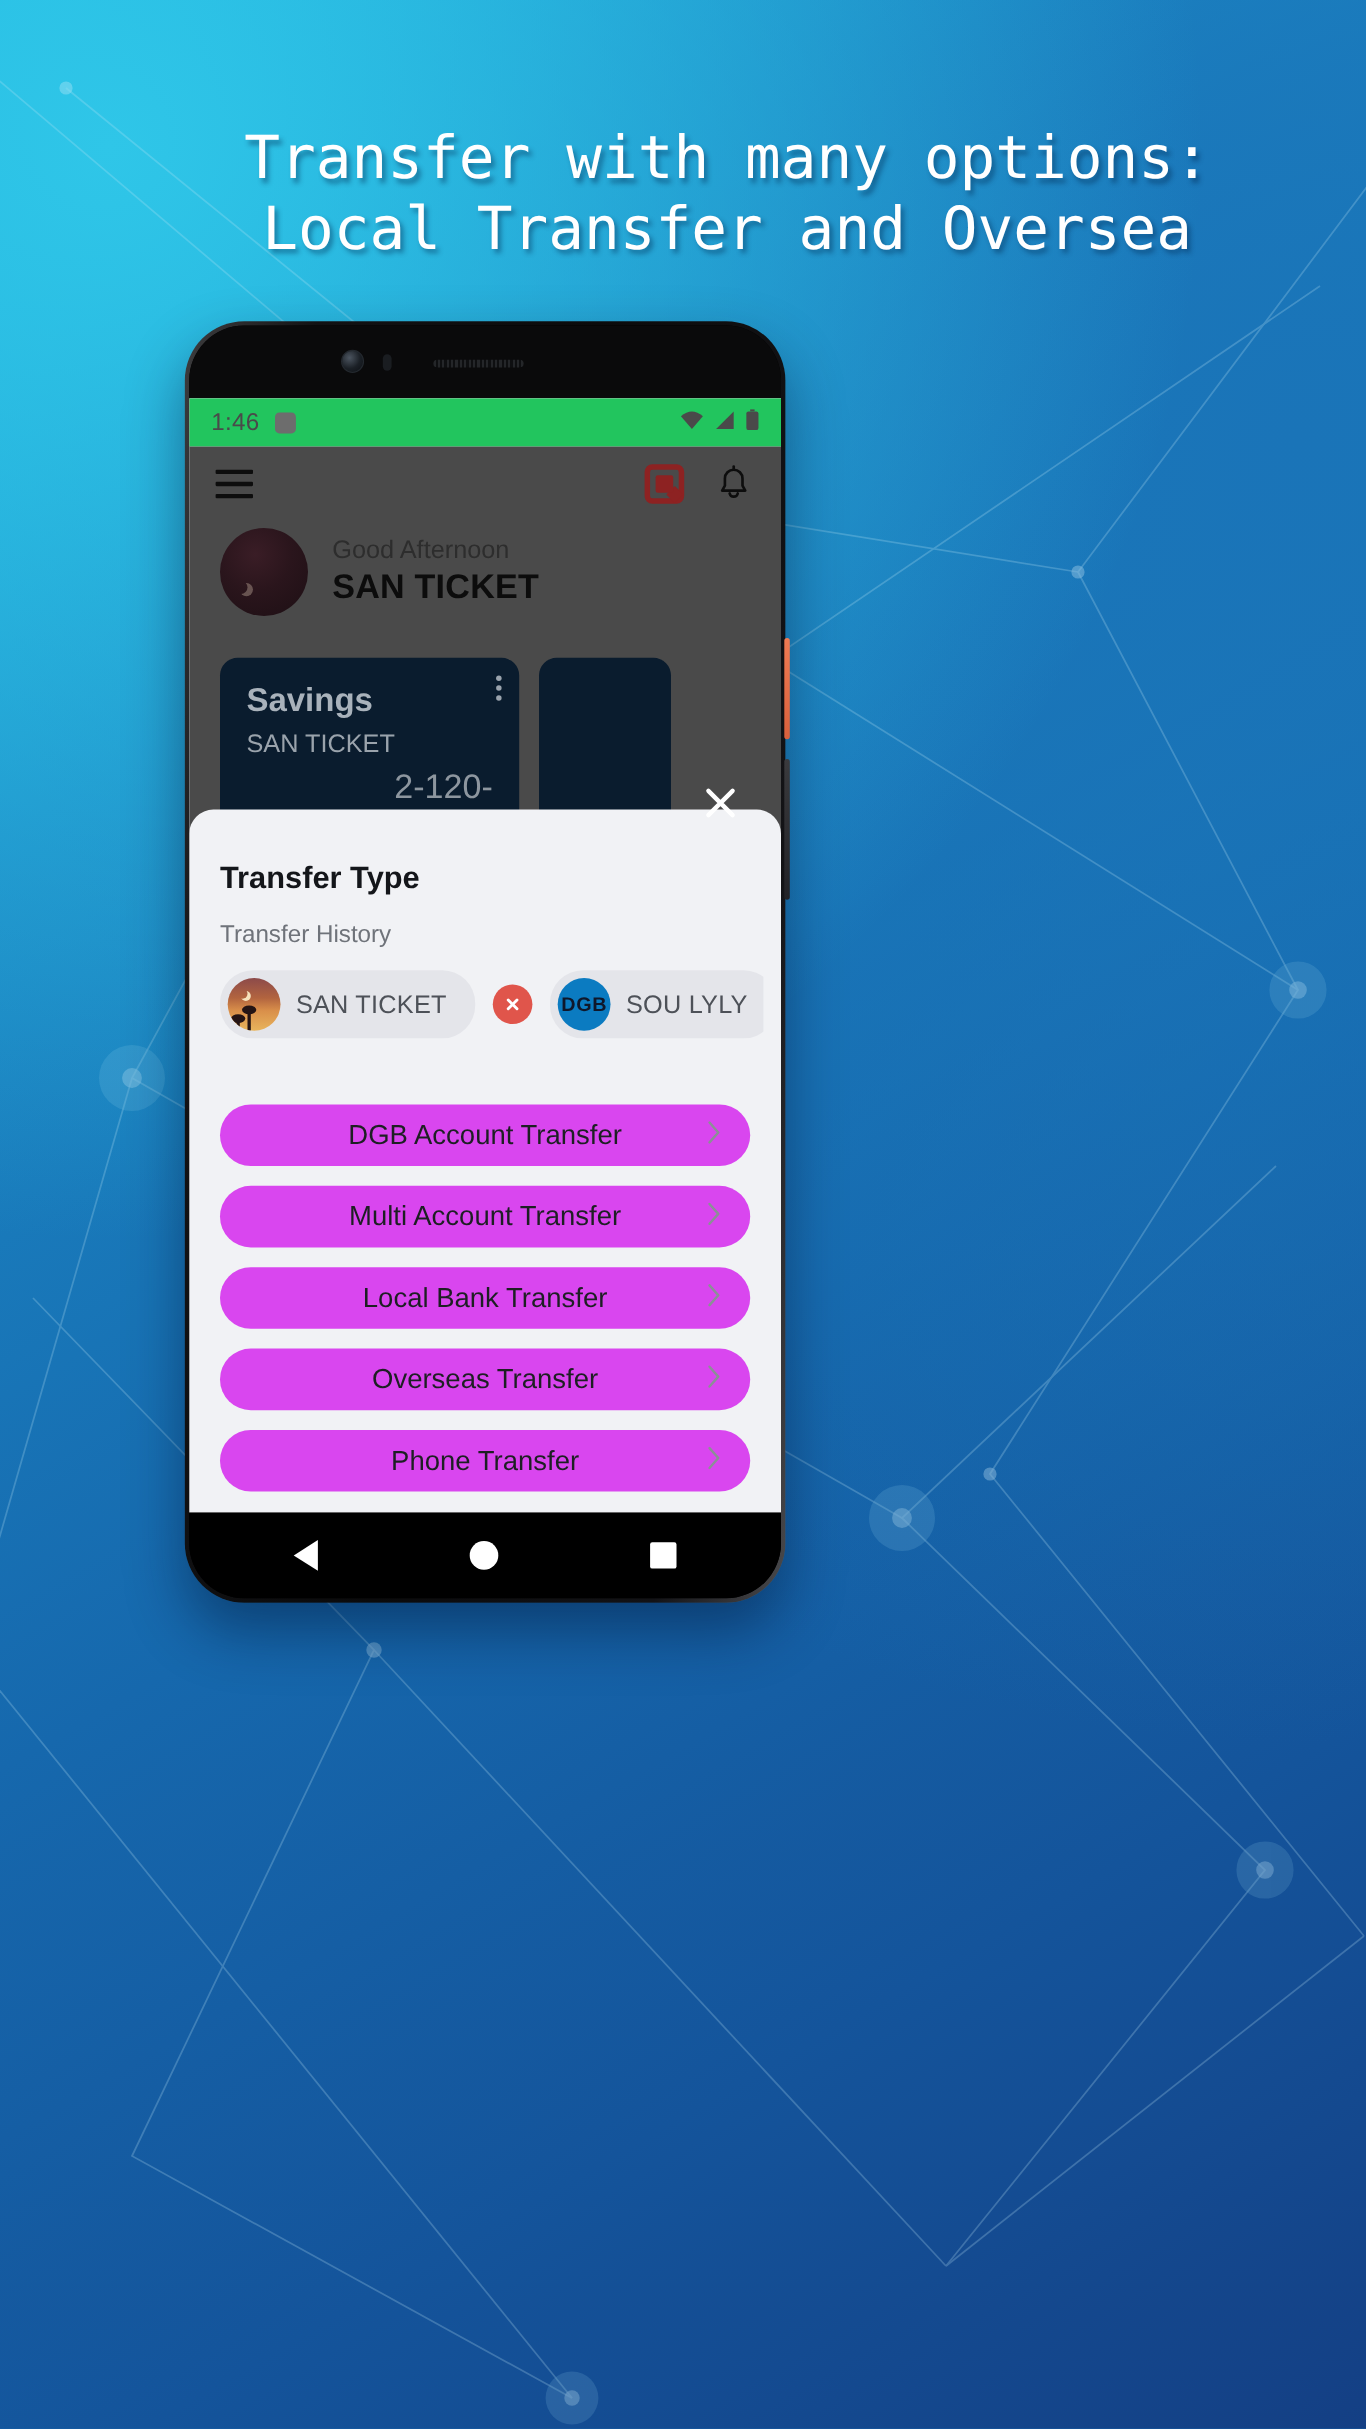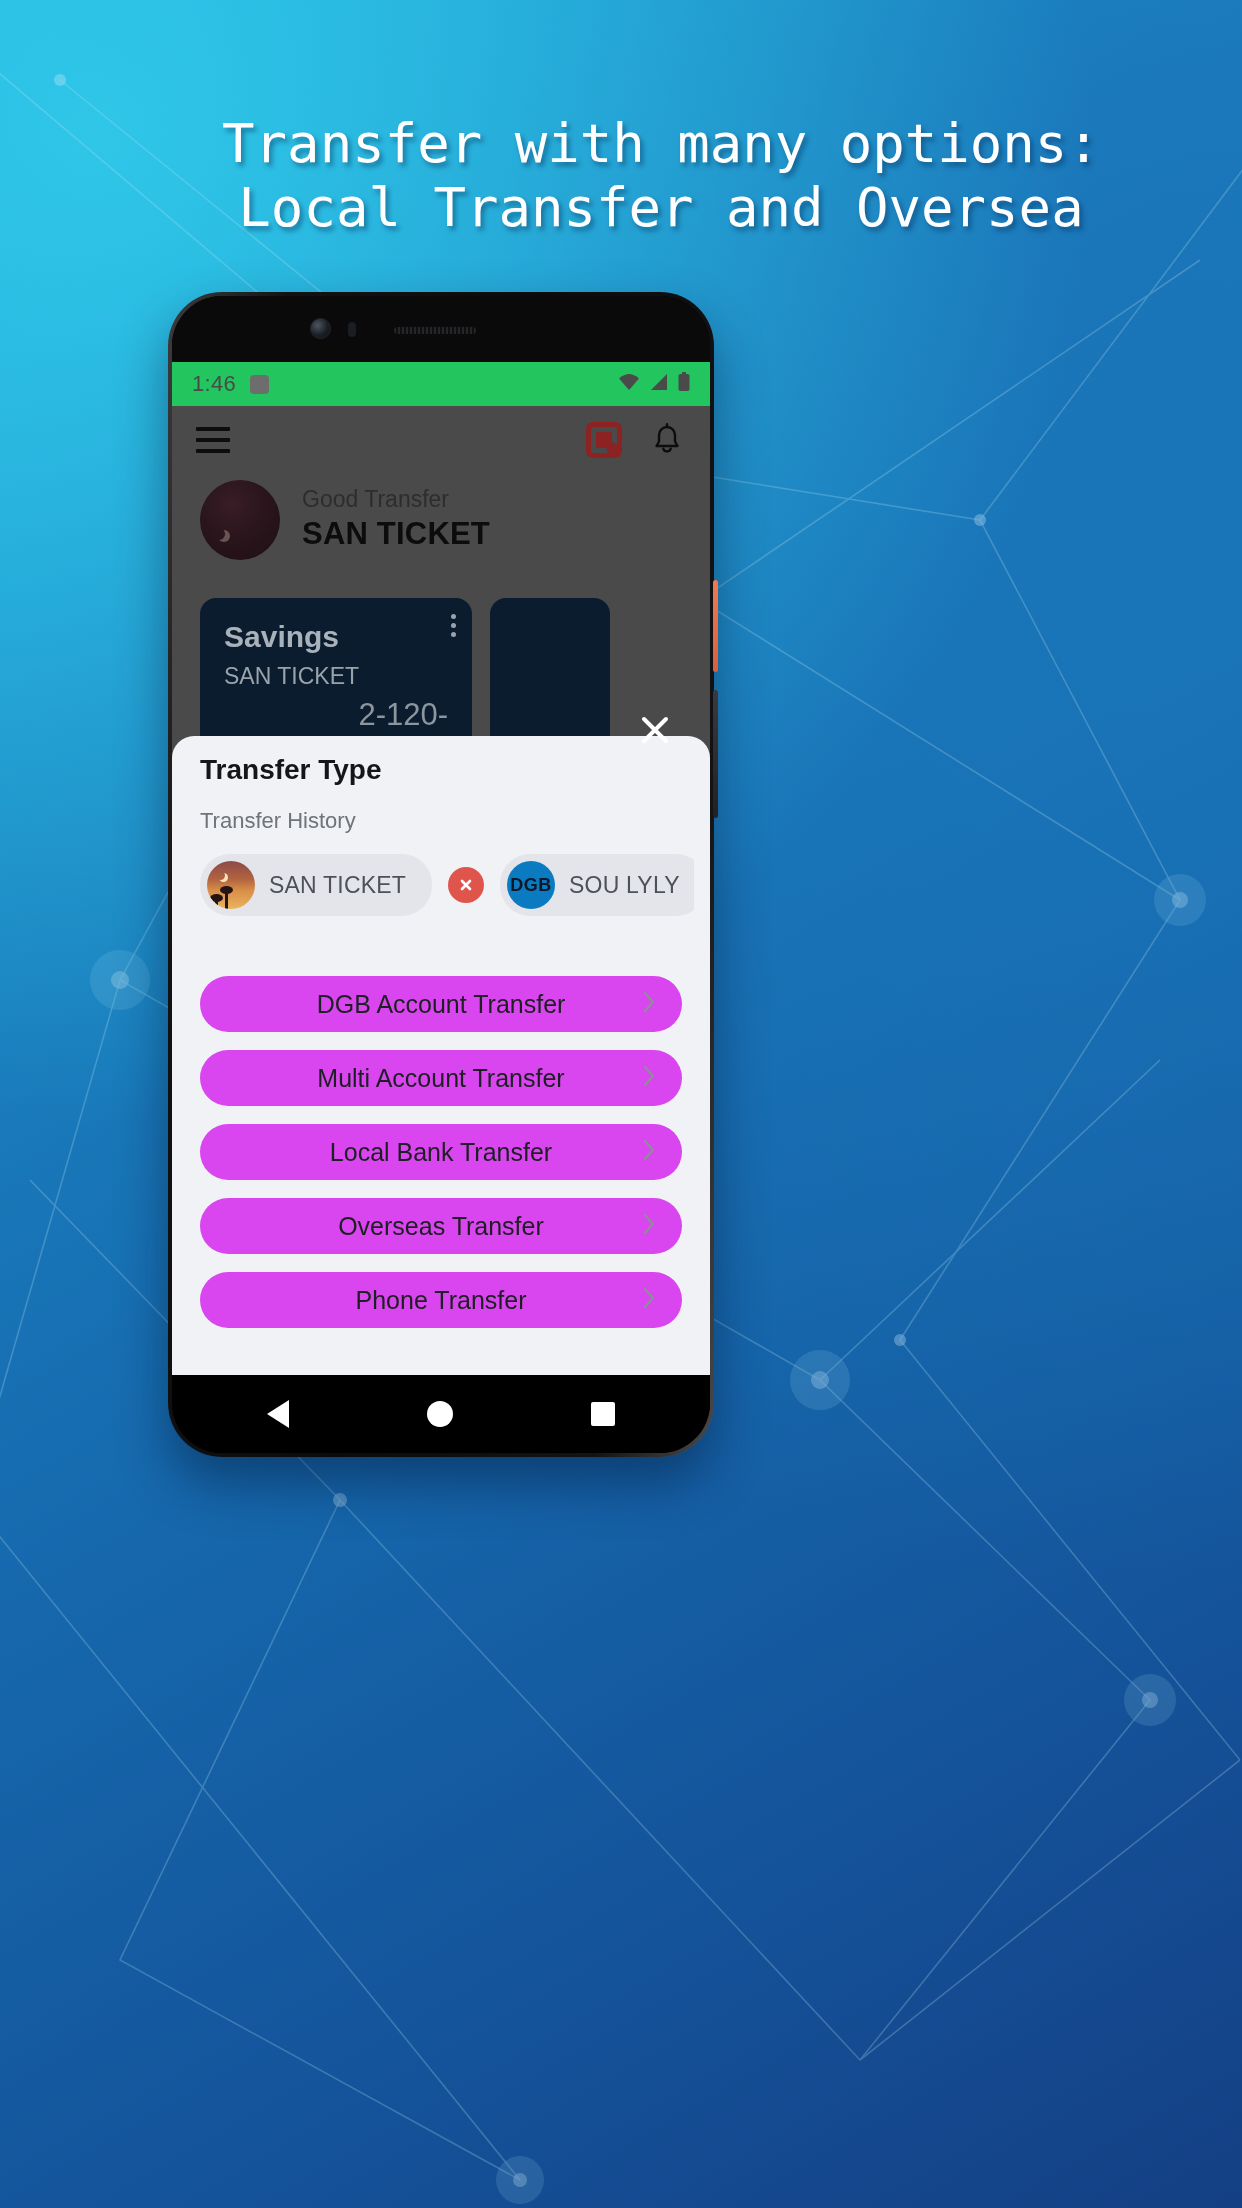--- a/index.html
+++ b/index.html
@@ -160,21 +160,21 @@
     width:46px; height:46px;
     display:flex; align-items:center; justify-content:center;
     z-index:6; cursor:pointer;
   }
 
   
   .sheet {
     position:absolute; left:0; right:0; bottom:0; top:374px;
     background:#f1f2f5;
     border-radius:22px 22px 0 0;
-    padding:12px 16px 0 16px;
+    padding:40px 16px 0 16px;
     z-index:5;
   }
   .sheet-title { font-size:28px; font-weight:bold; color:#14161a; padding:6px 12px 0 12px; }
   .sheet-sub  { font-size:22px; color:#6f737a; padding:22px 12px 0 12px; }
 
   .hist-row {
     display:flex; align-items:center; gap:0;
     padding:20px 0 0 12px;
     overflow:hidden; white-space:nowrap;
   }
@@ -338,21 +338,21 @@
                 </svg>
               </div>
             </div>
           </div>
 
           <div class="greeting-row">
             <div class="avatar-big">
                 <span class="moon"></span>
               </div>
             <div>
-              <div class="greet-small">Good Transfer</div>
+              <div class="greet-small">Good Afternoon</div>
               <div class="greet-big">SAN TICKET</div>
             </div>
           </div>
 
           <div class="cards-row">
             <div class="acct-card">
               <div class="dots">
                   <span></span>
                   <span></span>
                   <span></span>

